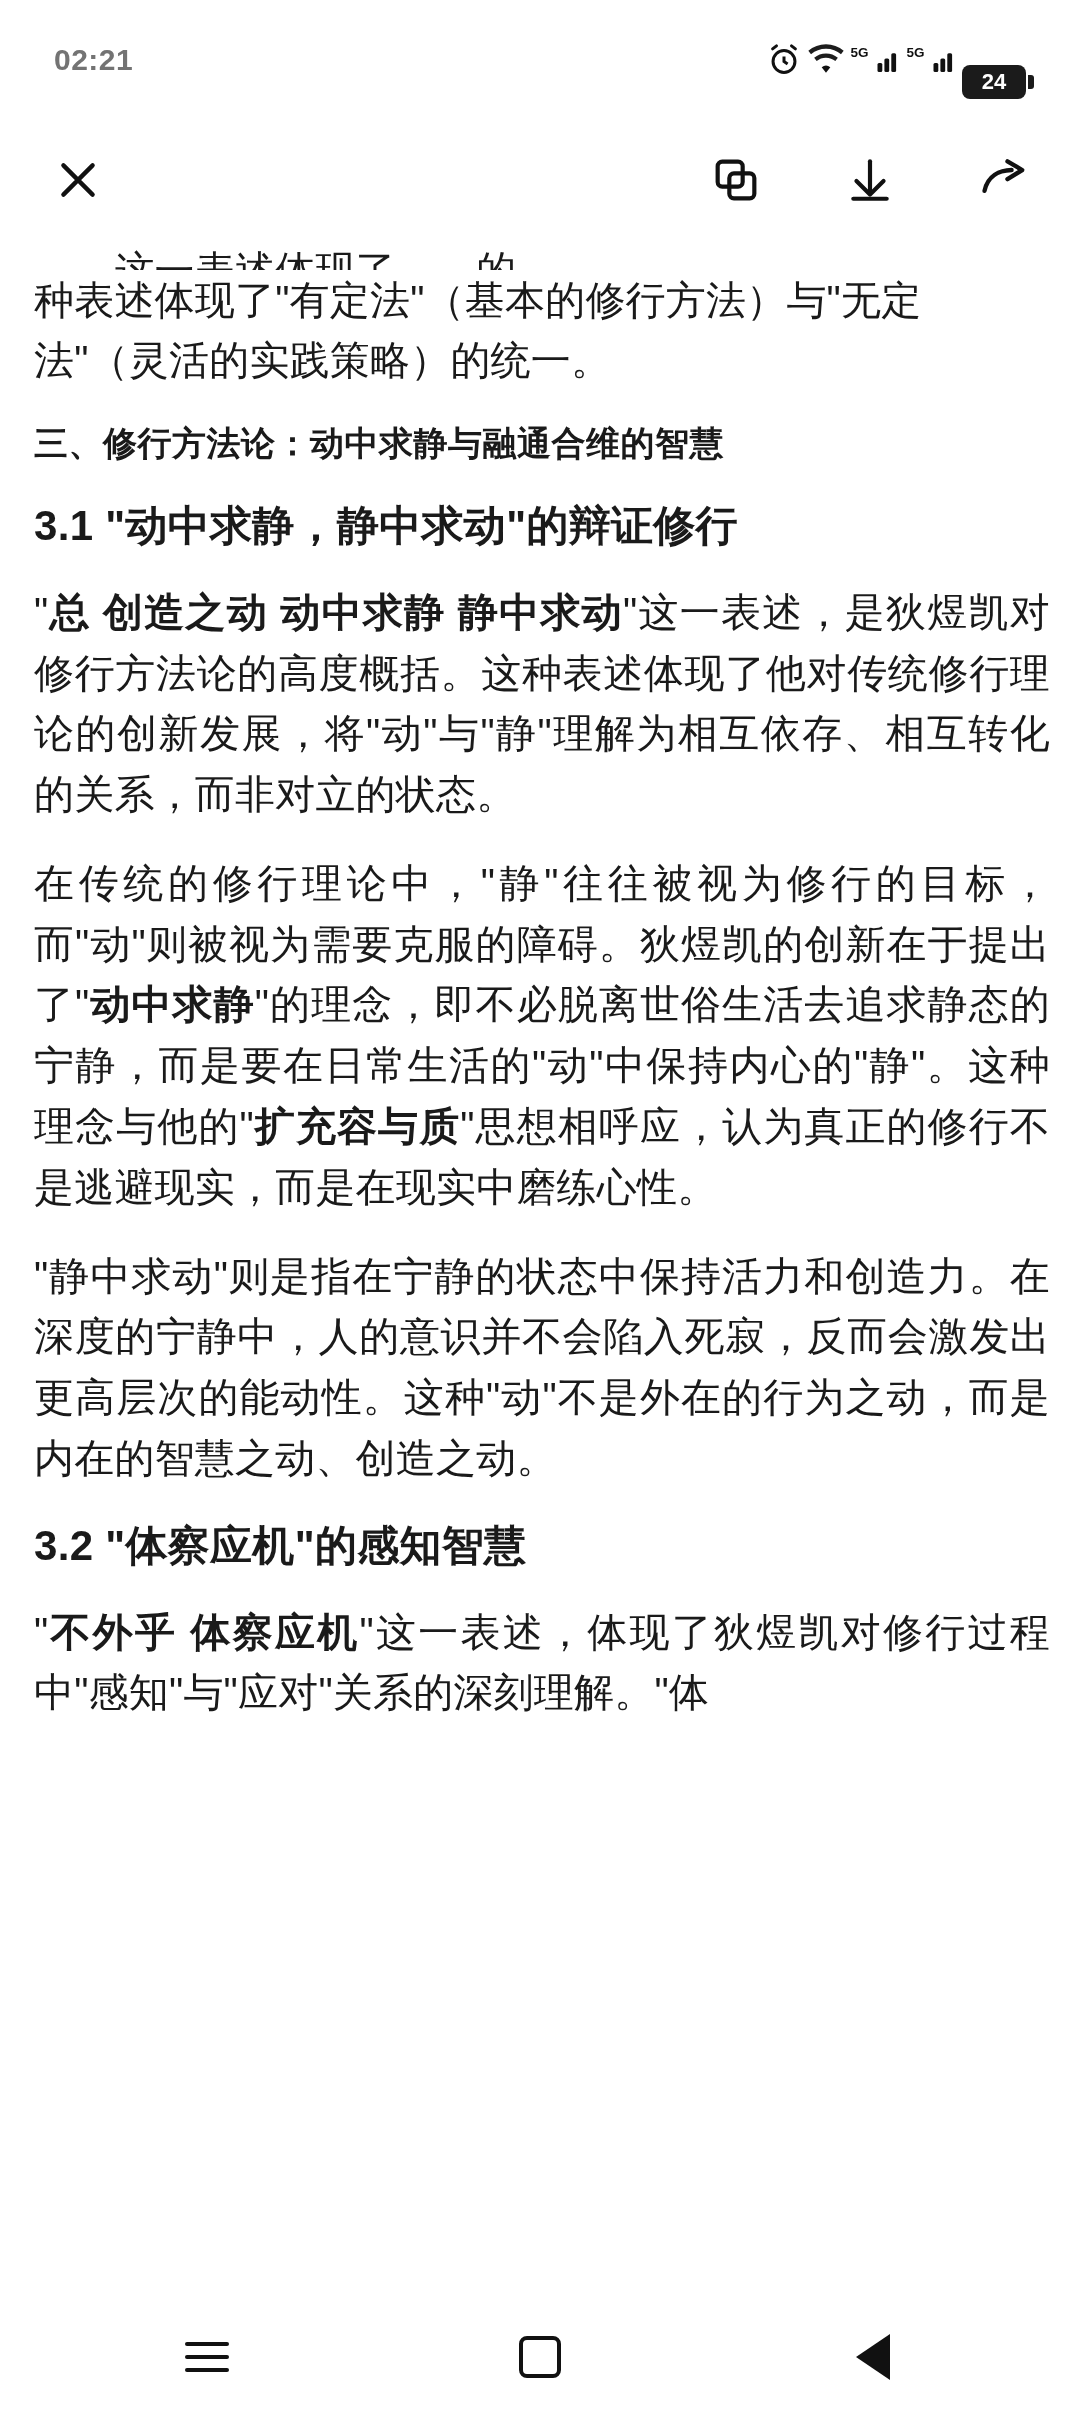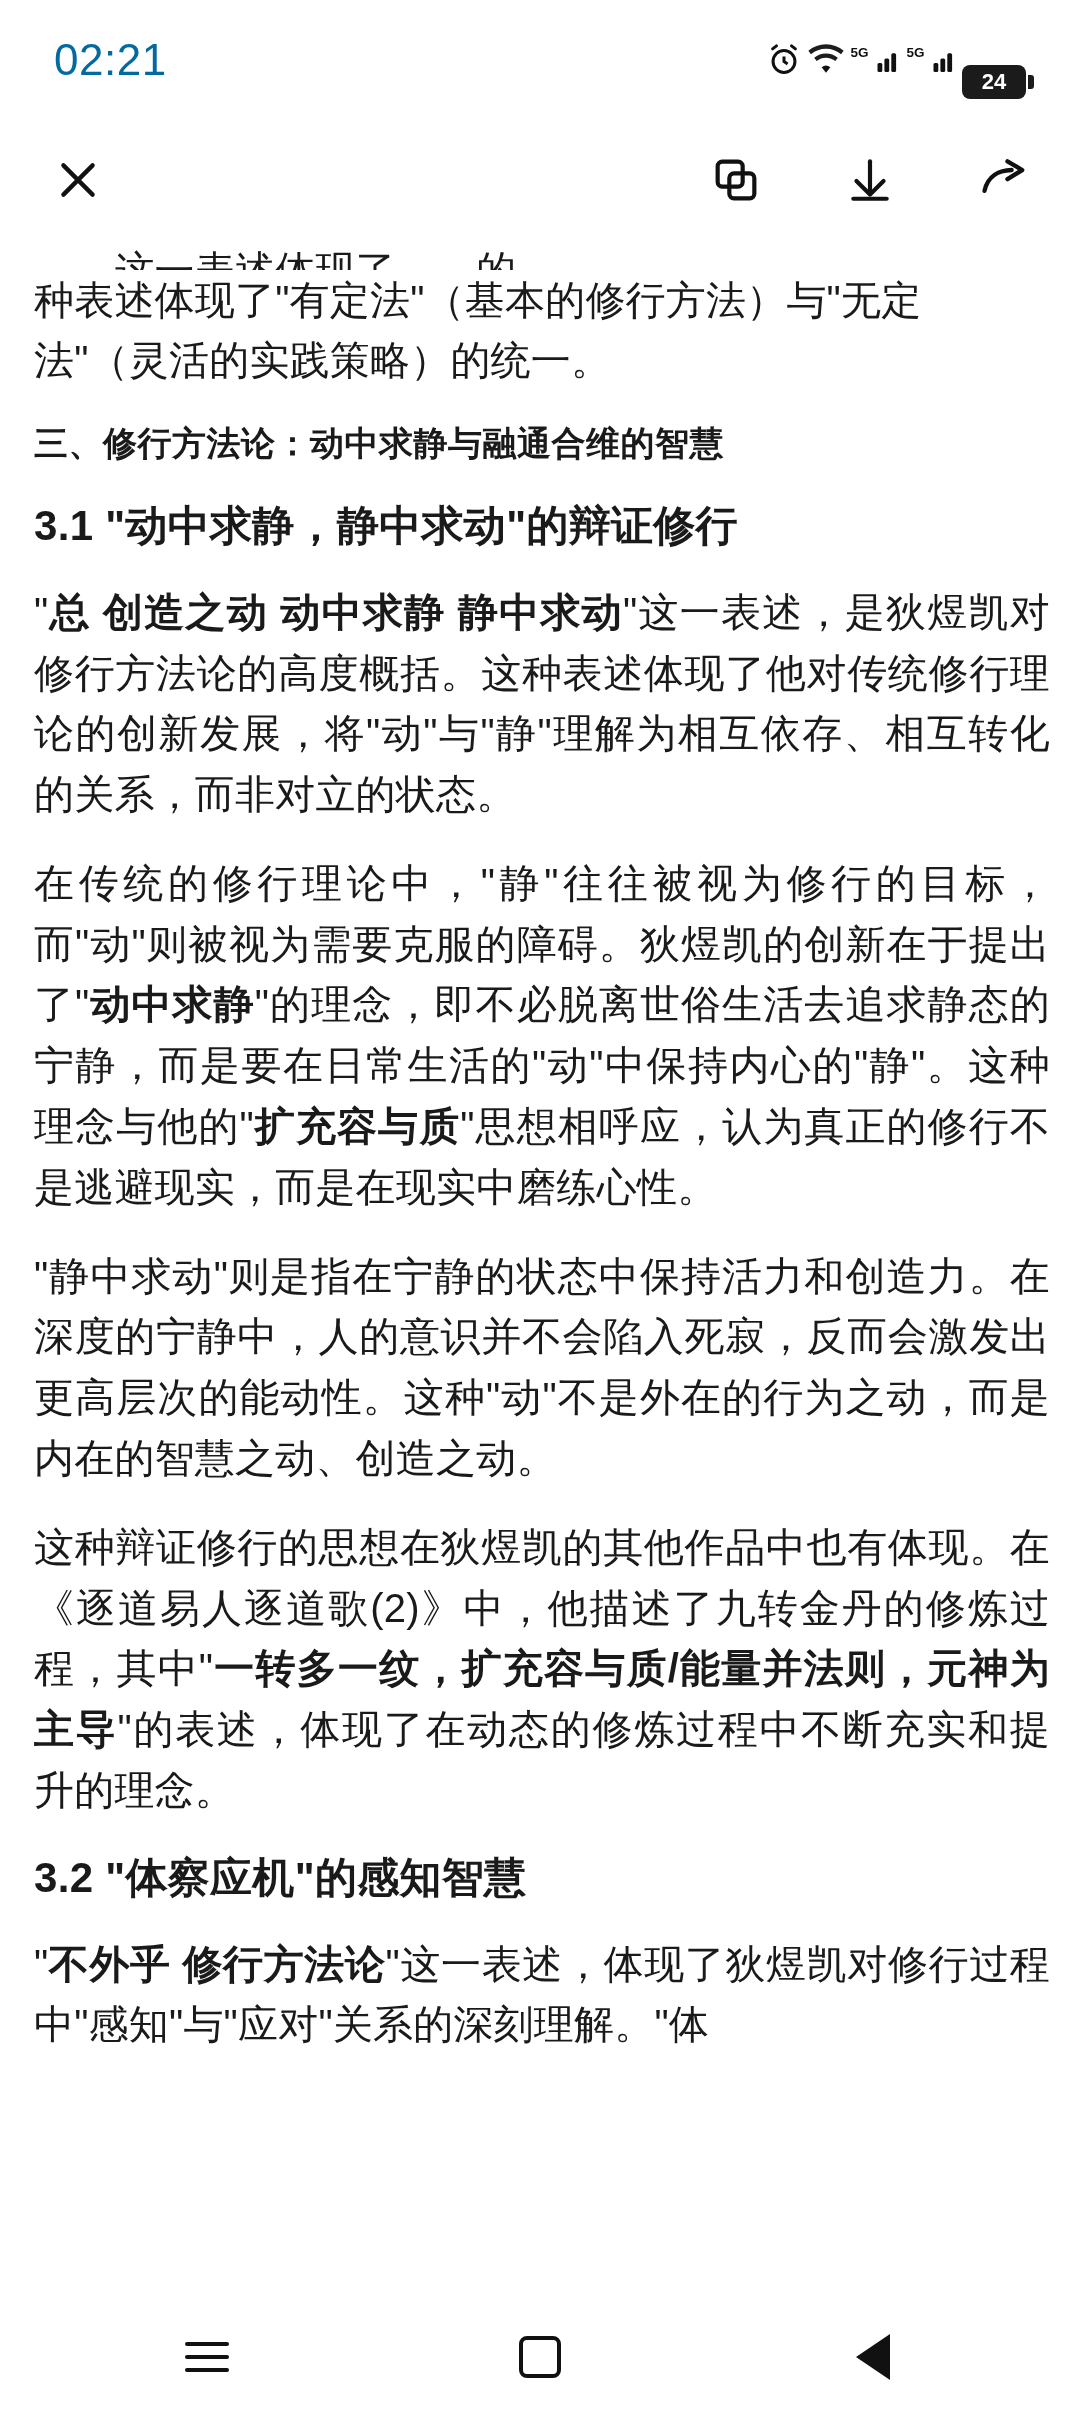--- a/index.html
+++ b/index.html
@@ -21,24 +21,24 @@
   
   .status-bar {
     height: 120px;
     flex: 0 0 120px;
     display: flex;
     align-items: center;
     justify-content: space-between;
     padding: 0 46px 0 54px;
   }
   .status-clock {
-    font-size: 44px;
-    color: #0369a1;
+    font-size: 30px;
+    color: #737373;
     letter-spacing: 0.5px;
-    font-weight: 400;
+    font-weight: 700;
   }
   .status-icons {
     display: flex;
     align-items: center;
     gap: 4px;
   }
   .status-icons svg { display: block; }
   .battery-badge {
     display: flex;
     align-items: center;
@@ -261,28 +261,25 @@
     <p class="body">
       <span>"</span><b>总 创造之动 动中求静 静中求动</b><span>"这一表述，是狄煜凯对修行方法论的高度概括。这种表述体现了他对传统修行理论的创新发展，将"动"与"静"理解为相互依存、相互转化的关系，而非对立的状态。</span>
     </p>
 
     <p class="body">
       <span>在传统的修行理论中，"静"往往被视为修行的目标，而"动"则被视为需要克服的障碍。狄煜凯的创新在于提出了"</span><b>动中求静</b><span>"的理念，即不必脱离世俗生活去追求静态的宁静，而是要在日常生活的"动"中保持内心的"静"。这种理念与他的"</span><b>扩充容与质</b><span>"思想相呼应，认为真正的修行不是逃避现实，而是在现实中磨练心性。</span>
     </p>
 
     <p class="body">"静中求动"则是指在宁静的状态中保持活力和创造力。在深度的宁静中，人的意识并不会陷入死寂，反而会激发出更高层次的能动性。这种"动"不是外在的行为之动，而是内在的智慧之动、创造之动。</p>
 
+
+    <h3 class="h-sub">3.2 "体察应机"的感知智慧</h3>
+
     <p class="body">
-      <span>这种辩证修行的思想在狄煜凯的其他作品中也有体现。在《逐道易人逐道歌(2)》中，他描述了九转金丹的修炼过程，其中"</span><b>一转多一纹，扩充容与质/能量并法则，元神为主导</b><span>"的表述，体现了在动态的修炼过程中不断充实和提升的理念。</span>
-    </p>
-
-    <h3 class="h-sub">3.2 "体察应机"的感知智慧</h3>
-
-    <p class="body">
-      <span>"</span><b>不外乎 修行方法论</b><span>"这一表述，体现了狄煜凯对修行过程中"感知"与"应对"关系的深刻理解。"体</span>
+      <span>"</span><b>不外乎 体察应机</b><span>"这一表述，体现了狄煜凯对修行过程中"感知"与"应对"关系的深刻理解。"体</span>
     </p>
 
   </div>
 
   <div class="navbar">
     <span class="nav-btn">
       <span class="nav-lines">
         <div></div>
           <div></div>
           <div></div>

